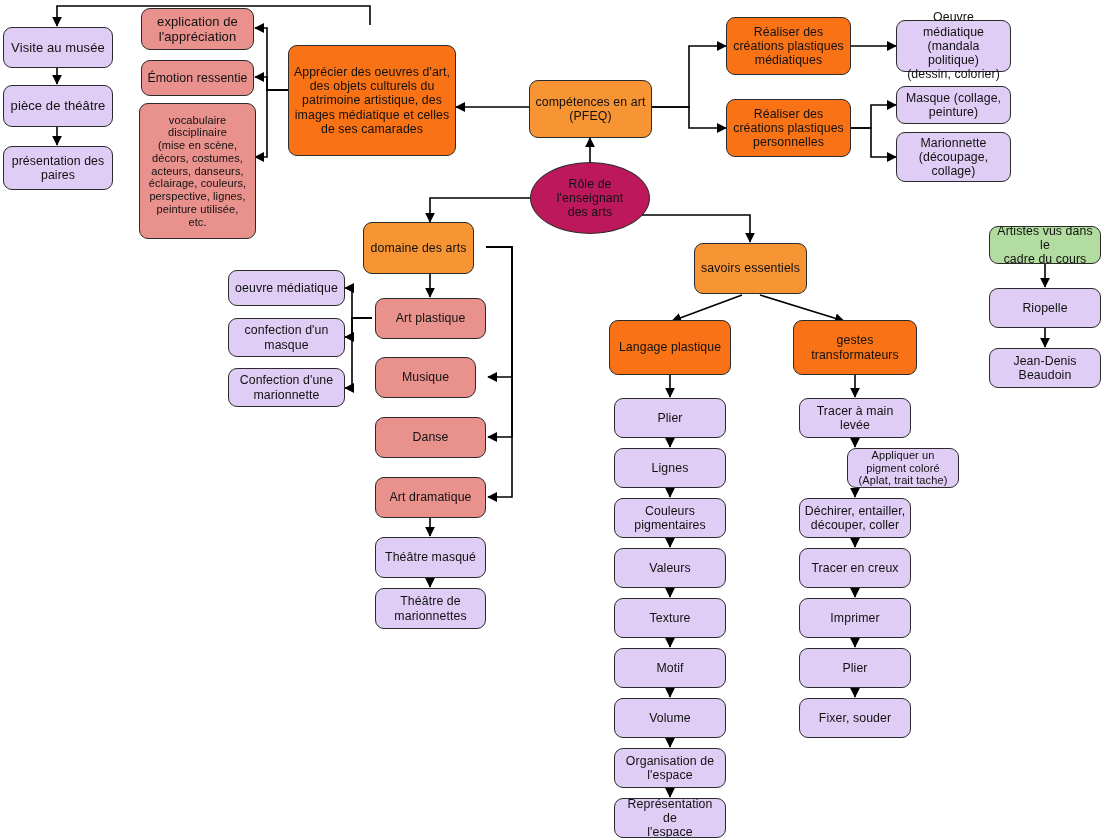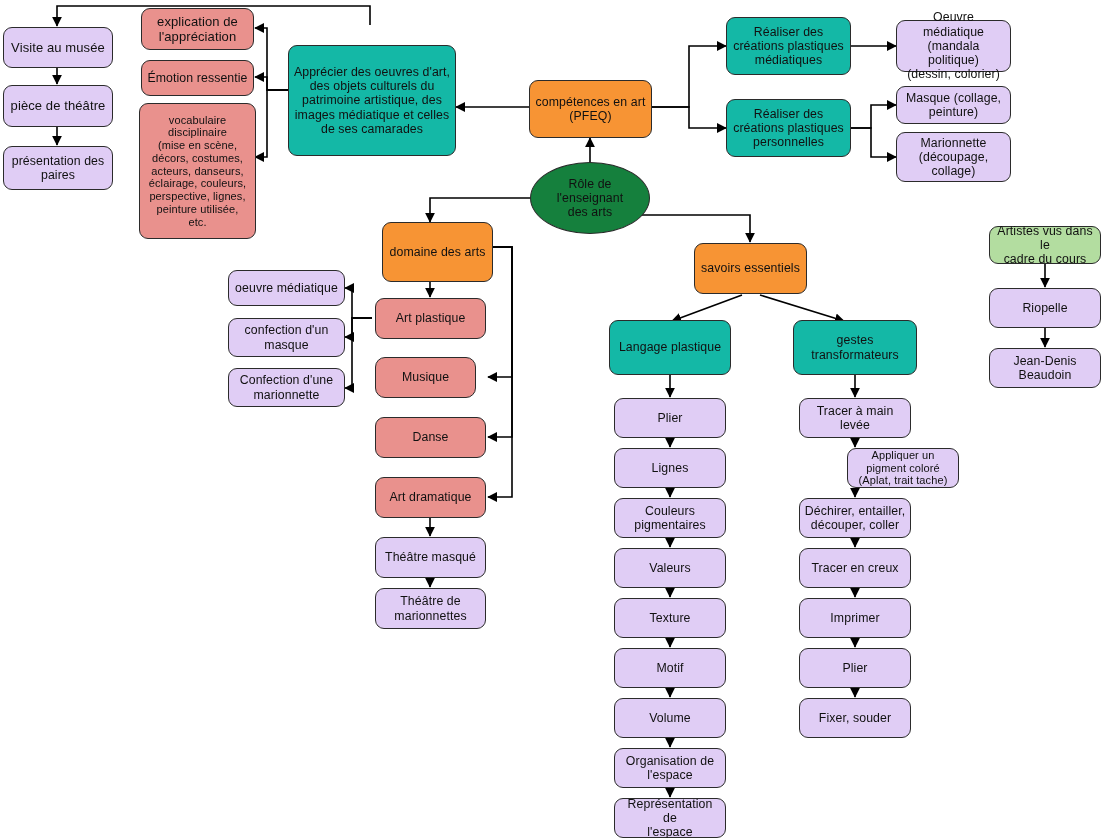--- a/index.html
+++ b/index.html
@@ -38,24 +38,24 @@
     color: #111111;
     line-height: 1.16;
     padding: 2px 4px;
     white-space: pre-line;
     letter-spacing: 0.1px;
   }
   .node.ellipse {
     border-radius: 50%;
   }
   .c-purple  { background: #e0cdf5; }
-  .c-blue    { background: #14b8a6; }
+  .c-blue    { background: #f97316; }
   .c-salmon  { background: #e9918d; }
   .c-orange  { background: #f79434; }
-  .c-yellow  { background: #15803d; }
+  .c-yellow  { background: #be185d; }
   .c-green   { background: #b3dda0; }
   .fs13 { font-size: 13px; }
   .fs12 { font-size: 12.3px; }
   .fs115 { font-size: 11px; }
 </style>
 </head>
 <body>
 
 <div id="canvas">
 
@@ -188,21 +188,21 @@
   <div class="node c-purple fs12" style="left:896px; top:86px; width:115px; height:38px;">Masque (collage,
 peinture)</div>
 
   <div class="node c-purple fs12" style="left:896px; top:132px; width:115px; height:50px;">Marionnette
 (découpage,
 collage)</div>
 
   <div class="node ellipse c-yellow fs12" style="left:530px; top:162px; width:120px; height:72px;">Rôle de l'enseignant
 des arts</div>
 
-  <div class="node c-orange fs12" style="left:382px; top:222px; width:111px; height:60px;">domaine des arts</div>
+  <div class="node c-orange fs12" style="left:363px; top:222px; width:111px; height:52px;">domaine des arts</div>
 
   <div class="node c-orange fs12" style="left:694px; top:243px; width:113px; height:51px;">savoirs essentiels</div>
 
   <div class="node c-purple fs12" style="left:228px; top:270px; width:117px; height:36px;">oeuvre médiatique</div>
 
   <div class="node c-purple fs12" style="left:228px; top:318px; width:117px; height:39px;">confection d'un
 masque</div>
 
   <div class="node c-purple fs12" style="left:228px; top:368px; width:117px; height:39px;">Confection d'une
 marionnette</div>

